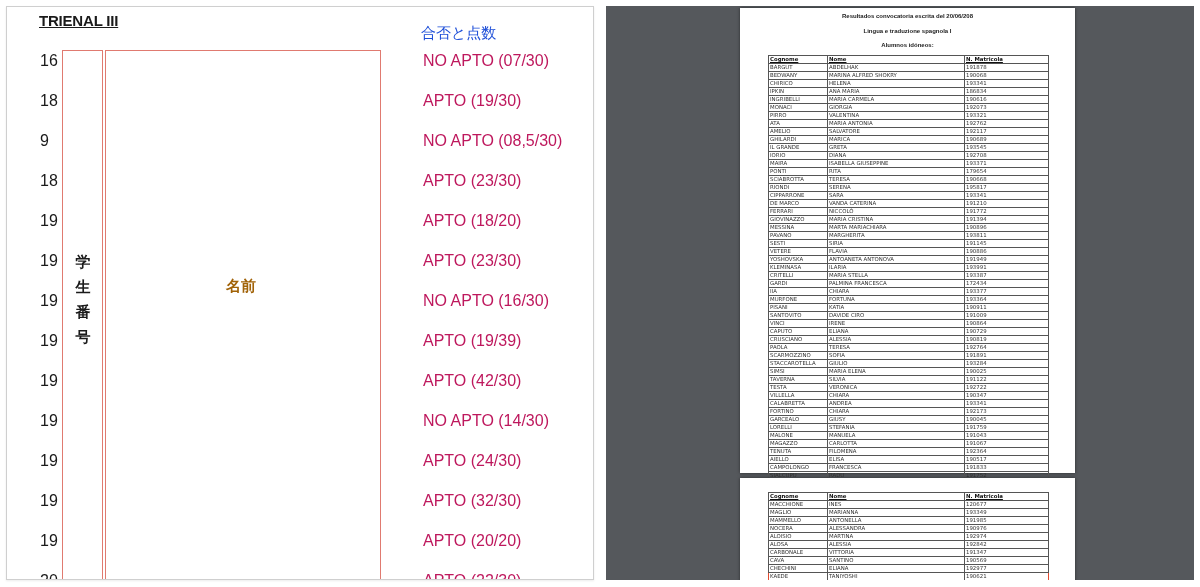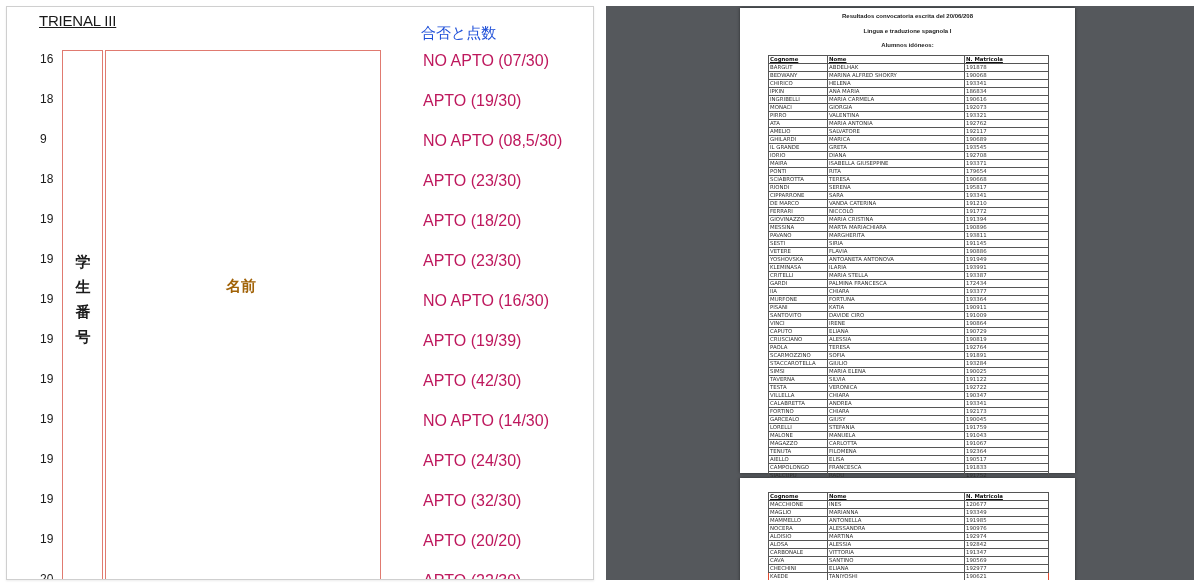--- a/index.html
+++ b/index.html
@@ -2,33 +2,33 @@
 <html><head>
 <meta charset="utf-8">
 <style>
   * { box-sizing: border-box; margin: 0; padding: 0; }
   html, body { width: 1200px; height: 587px; background: #ffffff; overflow: hidden; }
   body { position: relative; font-family: "Liberation Sans", sans-serif; }
 
   
   .left-panel { position: absolute; left: 6px; top: 6px; width: 588px; height: 574px;
     border: 1px solid #cfcfcf; background: #fff; overflow: hidden; box-shadow: 0 1px 2px rgba(0,0,0,0.08); }
-  .trienal-title { position: absolute; left: 32px; top: 5px; font-size: 15px; font-weight: normal;
+  .trienal-title { position: absolute; left: 32px; top: 5px; font-size: 15px; font-weight: bold;
     text-decoration: underline; color: #1a1a1a; letter-spacing: -0.2px; }
   .score-header { position: absolute; left: 414px; top: 17px; font-size: 15px; font-weight: normal; color: #1d4ed8; }
   .red-box { position: absolute; border: 1px solid #e07a70; }
   .box-id { left: 55px; top: 43px; width: 41px; height: 540px; }
   .box-name { left: 98px; top: 43px; width: 276px; height: 540px; }
   .vert-label { position: absolute; left: 66px; top: 242px; width: 20px; font-size: 15px; font-weight: bold;
     color: #1a1a1a; line-height: 25px; text-align: center; }
   .vert-label span { display: block; }
   .name-label { position: absolute; left: 219px; top: 270px; font-size: 15px; font-weight: bold; color: #a16207; }
   .rows { position: absolute; left: 0; top: 41px; width: 588px; }
   .row { position: absolute; left: 0; width: 588px; height: 40px; }
-  .row .num { position: absolute; left: 33px; top: 4px; font-size: 12px; color: #1a1a1a; }
+  .row .num { position: absolute; left: 33px; top: 4px; font-size: 16px; color: #1a1a1a; }
   .row .result { position: absolute; left: 416px; top: 4px; font-size: 16px; color: #be185d; white-space: nowrap; }
 
   
   .right-panel { position: absolute; left: 606px; top: 6px; width: 588px; height: 574px;
     background: #55585c; overflow: hidden; }
   .page { position: absolute; background: #fff; box-shadow: 0 0 3px rgba(0,0,0,0.5); }
   .page-1 { left: 134px; top: 2px; width: 335px; height: 465px; }
   .page-2 { left: 134px; top: 472px; width: 335px; height: 110px; }
   .doc-title { text-align: center; font-size: 6px; font-weight: bold; color: #222; }
   .t1 { position: absolute; left: 0; width: 100%; top: 5px; }

